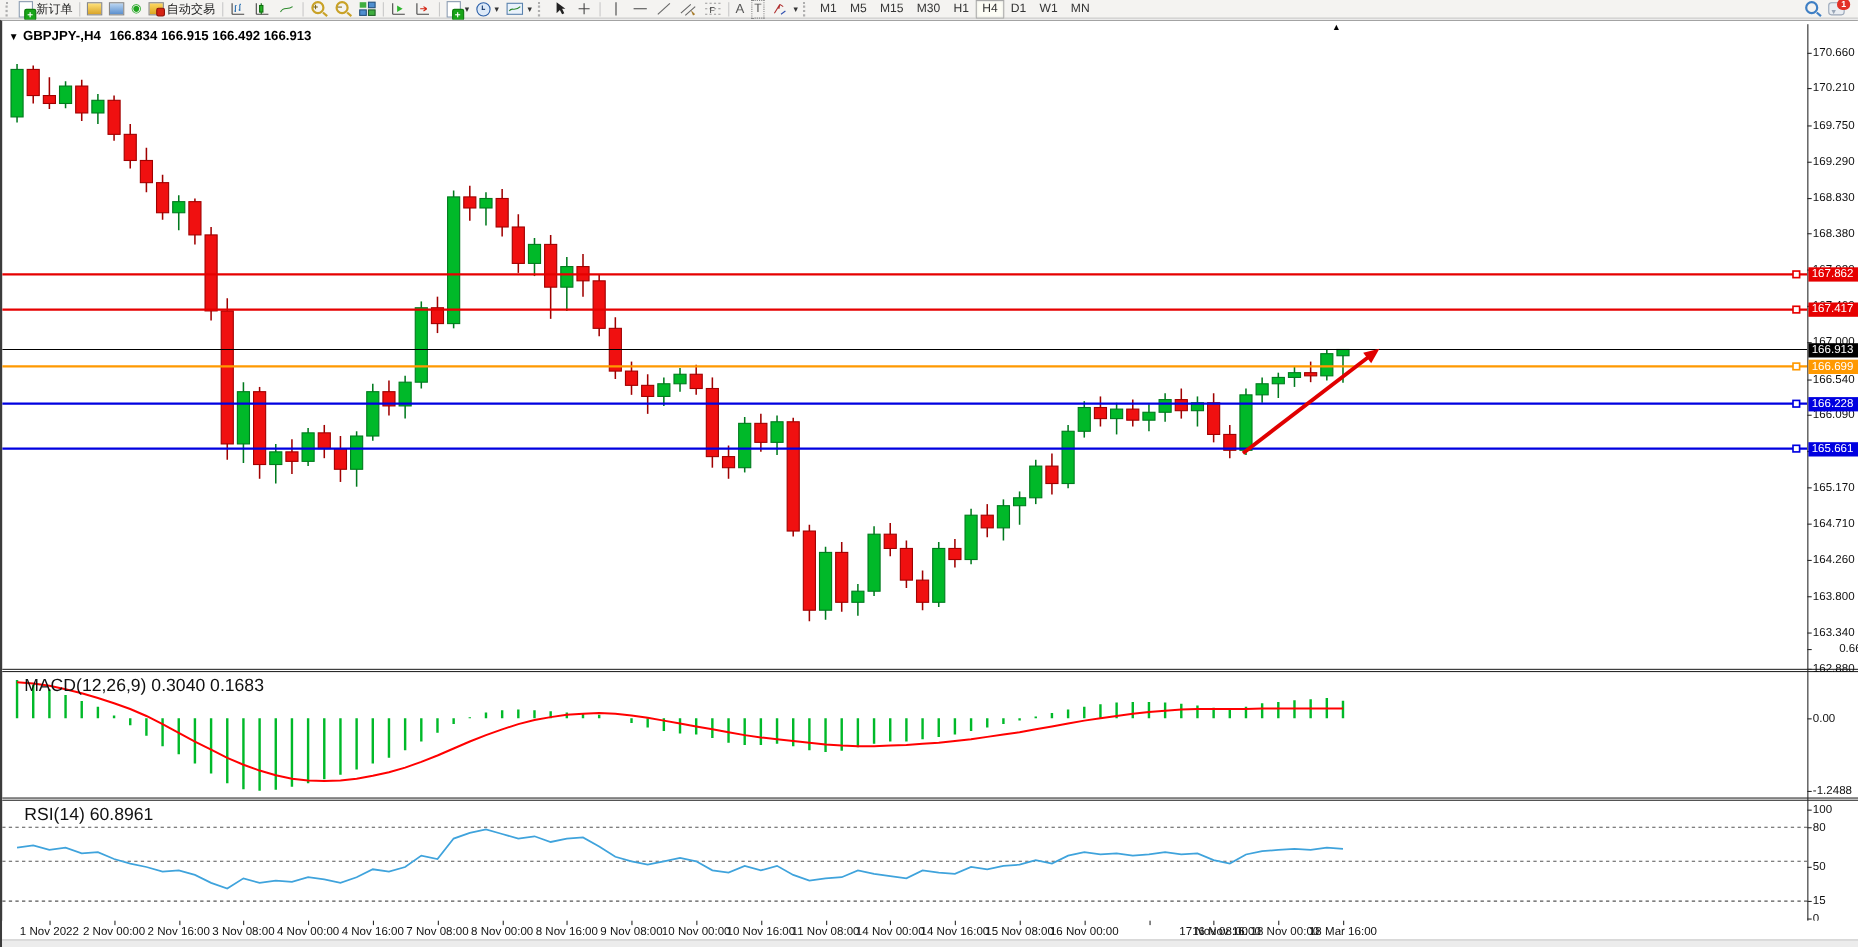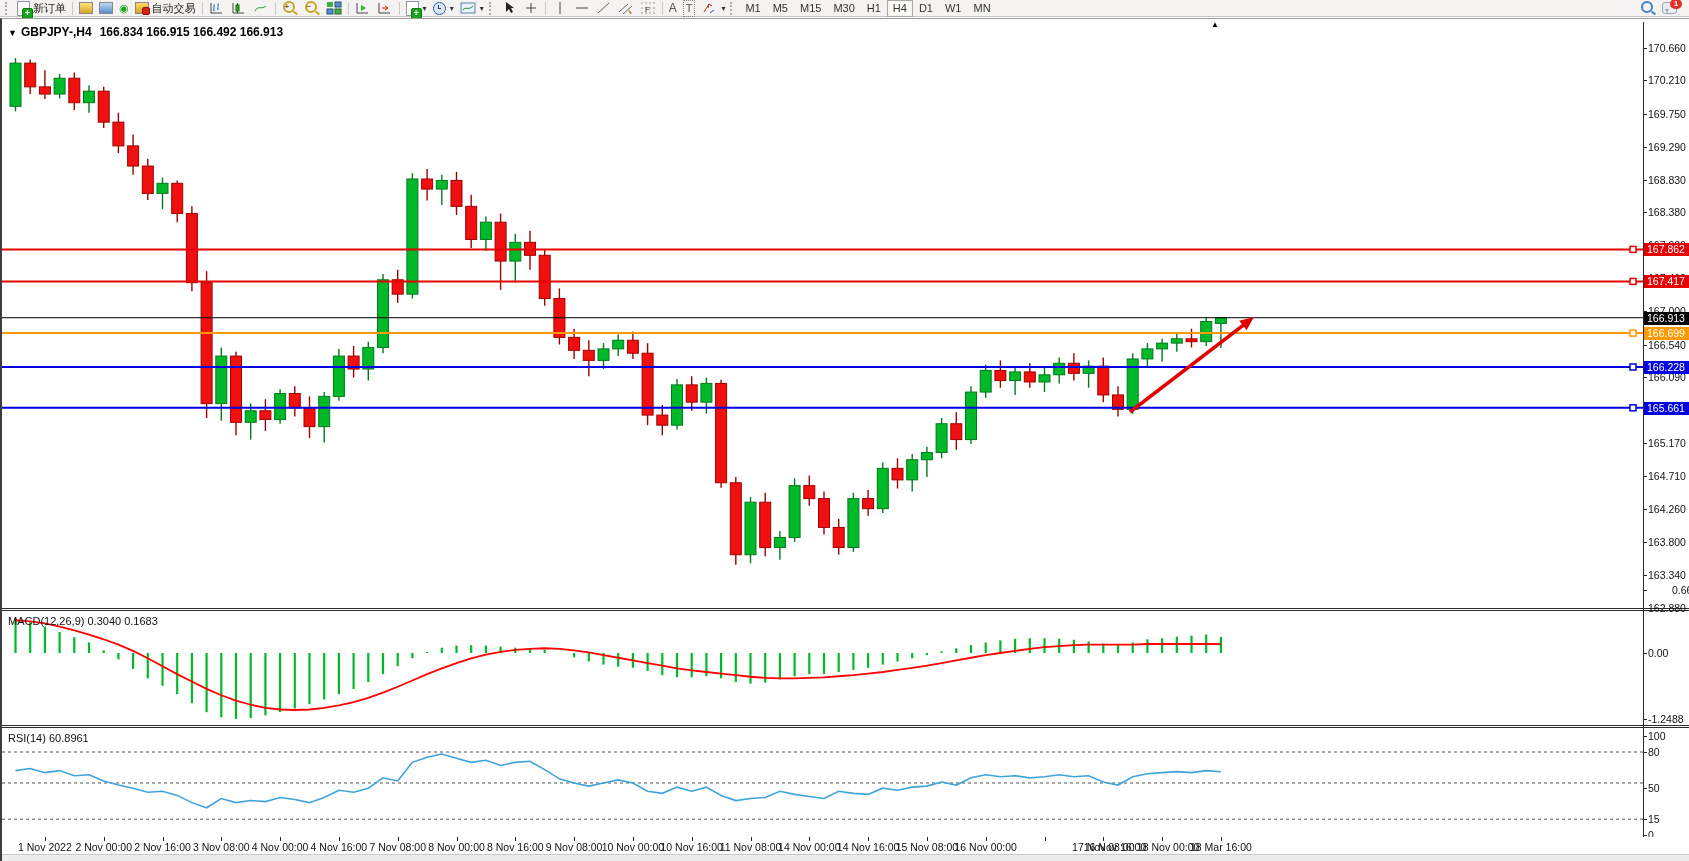--- a/index.html
+++ b/index.html
@@ -41,21 +41,21 @@
   .ctitle{position:absolute;top:6px;left:6px;font-size:12px;font-weight:bold;color:#000;z-index:30;}
   .ctitle .dd{font-size:9px;margin-right:4px;}
   .ctitle .vals{font-weight:bold;margin-left:8px;}
   svg.layer{position:absolute;left:0;}
   .axis-border{position:absolute;left:1641px;top:0;width:1px;height:817px;background:#2b2b2b;}
   .hsep{position:absolute;left:0;width:1689px;height:3px;border-top:1px solid #2b2b2b;border-bottom:1px solid #2b2b2b;background:#fff;box-sizing:border-box;cursor:row-resize;}
   .tick{position:absolute;left:1646px;font-size:10.5px;color:#111;height:13px;line-height:13px;}
   .tick:before{content:"";position:absolute;left:-5px;top:6px;width:4px;height:1px;background:#2b2b2b;}
   .plabel{position:absolute;left:1642px;width:54px;height:13px;line-height:13px;font-size:10.5px;color:#fff;
     padding-left:3px;box-sizing:border-box;z-index:20;}
-  .ind-label{position:absolute;left:6px;font-size:11px;color:#111;z-index:25;}
+  .ind-label{position:absolute;left:20px;font-size:16px;color:#111;z-index:25;}
   .time-strip{position:absolute;left:0;top:818px;width:1689px;height:17px;background:#fff;}
   .time-strip .tk{position:absolute;top:0;width:1px;height:4px;background:#2b2b2b;}
   .time-strip .tl{position:absolute;top:4px;font-size:10.5px;color:#111;transform:translateX(-50%);white-space:nowrap;}
   .bottom-gray{position:absolute;left:0;top:835px;width:1689px;height:8px;background:#ececec;border-top:1px solid #c9c9c9;}
   .shift-marker{position:absolute;top:1px;font-size:8px;color:#000;z-index:30;}
 </style>
 </head>
 <body>
 
 <div class="app">

